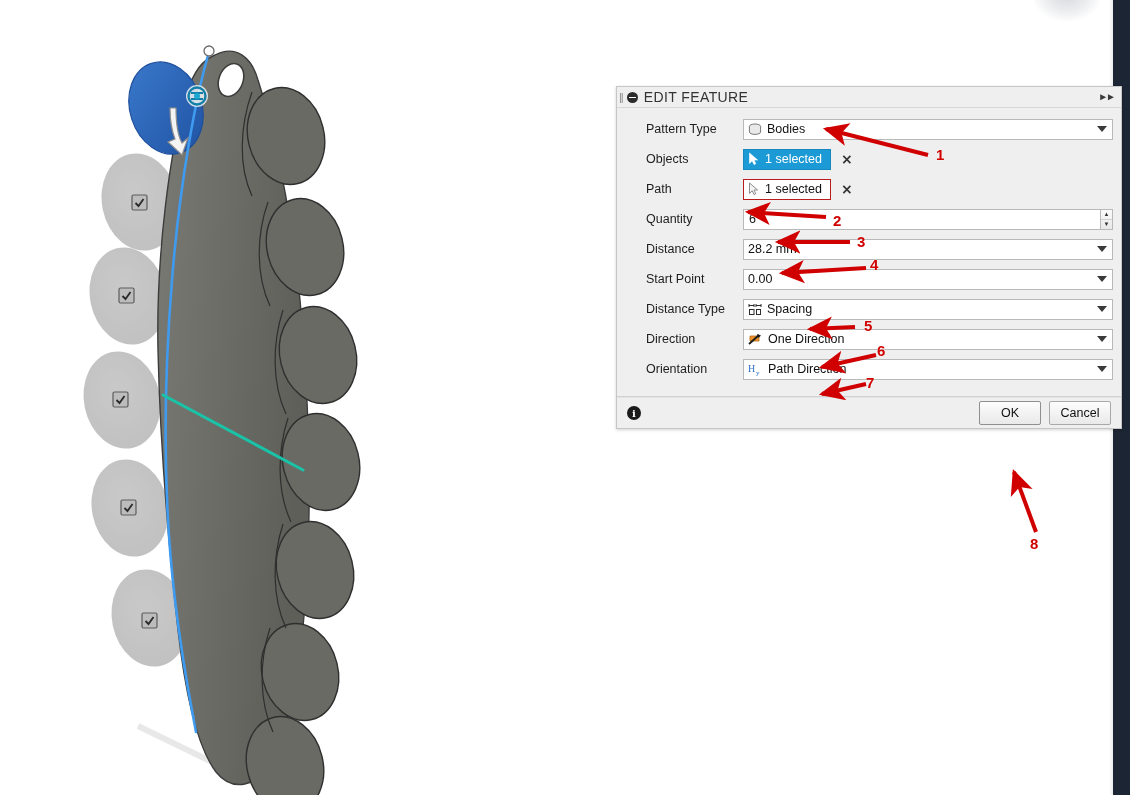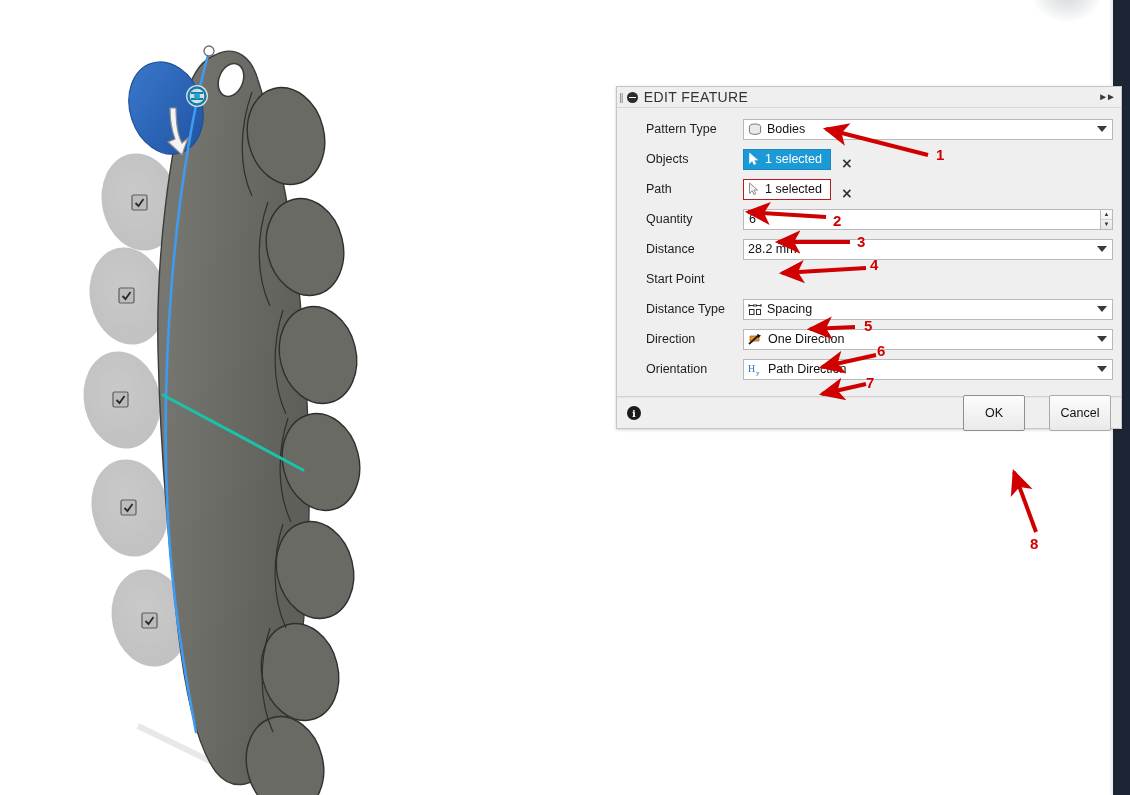--- a/index.html
+++ b/index.html
@@ -56,21 +56,21 @@
   }
   .dlg-expand{
     position:absolute;right:7px;top:4px;font-size:10px;color:#3a3a3a;letter-spacing:-2px;
   }
 
   .dlg-body{padding:6px 8px 6px 8px;background:#efefef;}
   .row{display:flex;align-items:center;height:30px;}
   .row-label{
     width:97px;flex:0 0 97px;font-size:12.5px;color:#1d1d1d;padding-left:5px;margin-left:16px;
   }
-  .ctrl{flex:1;display:flex;align-items:flex-end;min-width:0;}
+  .ctrl{flex:1;display:flex;align-items:center;min-width:0;}
 
   
   .combo{
     height:21px;background:#ffffff;border:1px solid #b9b9b9;
     display:flex;align-items:center;flex:1;min-width:0;position:relative;
     padding-left:4px;box-sizing:border-box;
   }
   .combo .txt{font-size:12.5px;color:#111;white-space:nowrap;overflow:hidden;}
   .combo .caret{
     position:absolute;right:5px;top:50%;transform:translateY(-50%);
@@ -121,24 +121,24 @@
     height:30px;background:#efefef;display:flex;align-items:center;
     padding:0 10px;border-top:1px solid #e4e4e4;
   }
   .info-icon{
     width:14px;height:14px;border-radius:50%;background:#1a1a1a;color:#fff;
     font-size:10px;font-weight:bold;display:flex;align-items:center;justify-content:center;
     font-family:"DejaVu Serif",serif;
   }
   .footer-spacer{flex:1;}
   .btn{
-    height:36px;min-width:62px;border:1px solid #a9a9a9;border-radius:2px;
+    height:24px;min-width:62px;border:1px solid #a9a9a9;border-radius:2px;
     background:linear-gradient(#fdfdfd,#e9e9e9);
     font-size:12.5px;color:#111;display:inline-flex;align-items:center;justify-content:center;
-    margin-left:24px;box-sizing:border-box;
+    margin-left:8px;box-sizing:border-box;
   }
   .btn.default{border-color:#8f8f8f;}
 
   
   #annotations{position:absolute;left:0;top:0;width:1130px;height:795px;pointer-events:none;}
   .anno-num{
     position:absolute;color:#d00000;font-weight:bold;font-size:15px;
     font-family:"Liberation Sans",sans-serif;
     text-shadow:0 0 2px rgba(255,255,255,.9);
   }
@@ -342,20 +342,26 @@
       <div class="ctrl">
         <div class="combo">
           <span class="txt">28.2 mm</span>
           <span class="caret"></span>
         </div>
       </div>
     </div>
 
     <div class="row">
       <div class="row-label">Start Point</div>
+      <div class="ctrl">
+        <div class="combo">
+          <span class="txt">0.00</span>
+          <span class="caret"></span>
+        </div>
+      </div>
     </div>
 
     <div class="row">
       <div class="row-label">Distance Type</div>
       <div class="ctrl">
         <div class="combo">
           <span class="ic">
             <svg width="14" height="13" viewBox="0 0 14 13">
               <path d="M1 2.5 H6 M1 1 V4 M6 1 V4" stroke="#2d2d2d" stroke-width="1" fill="none"></path>
               <path d="M8 2.5 H13 M8 1 V4 M13 1 V4" stroke="#2d2d2d" stroke-width="1" fill="none"></path>

